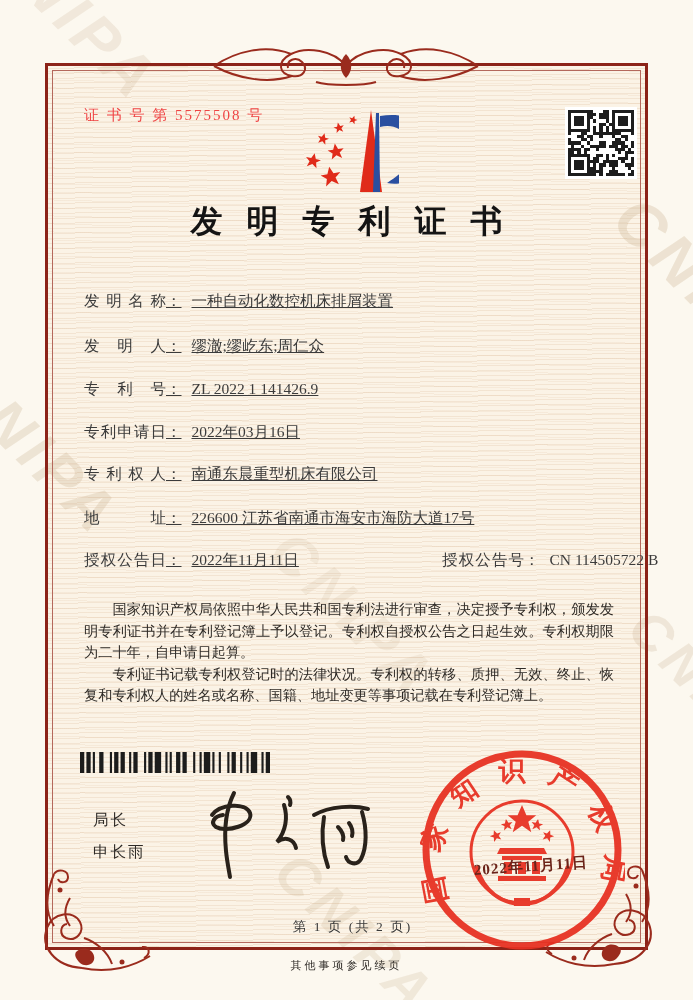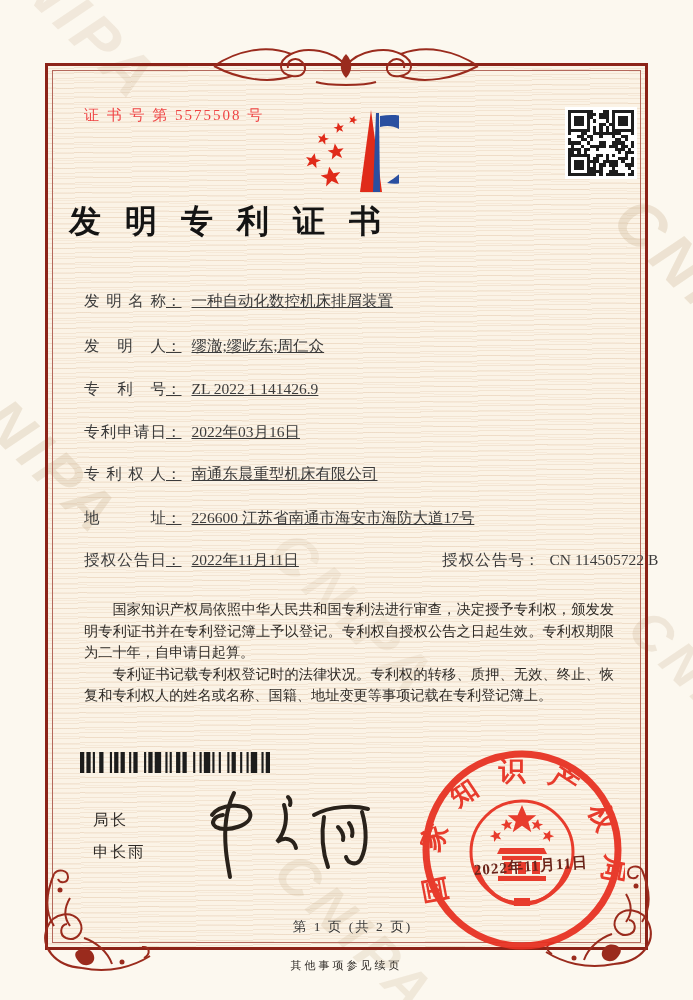--- a/index.html
+++ b/index.html
@@ -36,21 +36,21 @@
   }
   .logo{ position:absolute; left:281px; top:104px; }
   .qr{
     position:absolute; left:565px; top:107px; width:72px; height:72px;
     background:#fff; padding:3px; box-sizing:border-box;
   }
   .qr svg{ width:100%; height:100%; shape-rendering:crispEdges; }
   .qr rect{ fill:#1d1d1d; }
   .qr rect.w{ fill:#fff; }
   .title{
-    position:absolute; left:45px; width:603px; top:200px; 
+    position:absolute; left:45px; width:603px; top:200px; text-align:center;
     font-size:32px; font-weight:bold; color:#141414;
     letter-spacing:24px; text-indent:24px; white-space:nowrap;
   }
   .frow{ position:absolute; left:84px; font-size:15.5px; color:#3b3b3b; white-space:nowrap;text-decoration:underline; }
   .flabel{
     display:inline-block; width:82px; text-align:justify; text-align-last:justify; vertical-align:bottom;
   }
   .fcolon{ margin:0 2px 0 0; }
   .fvalue{ margin-left:8px; }
   .frow2{ position:absolute; left:358px; top:0; }

